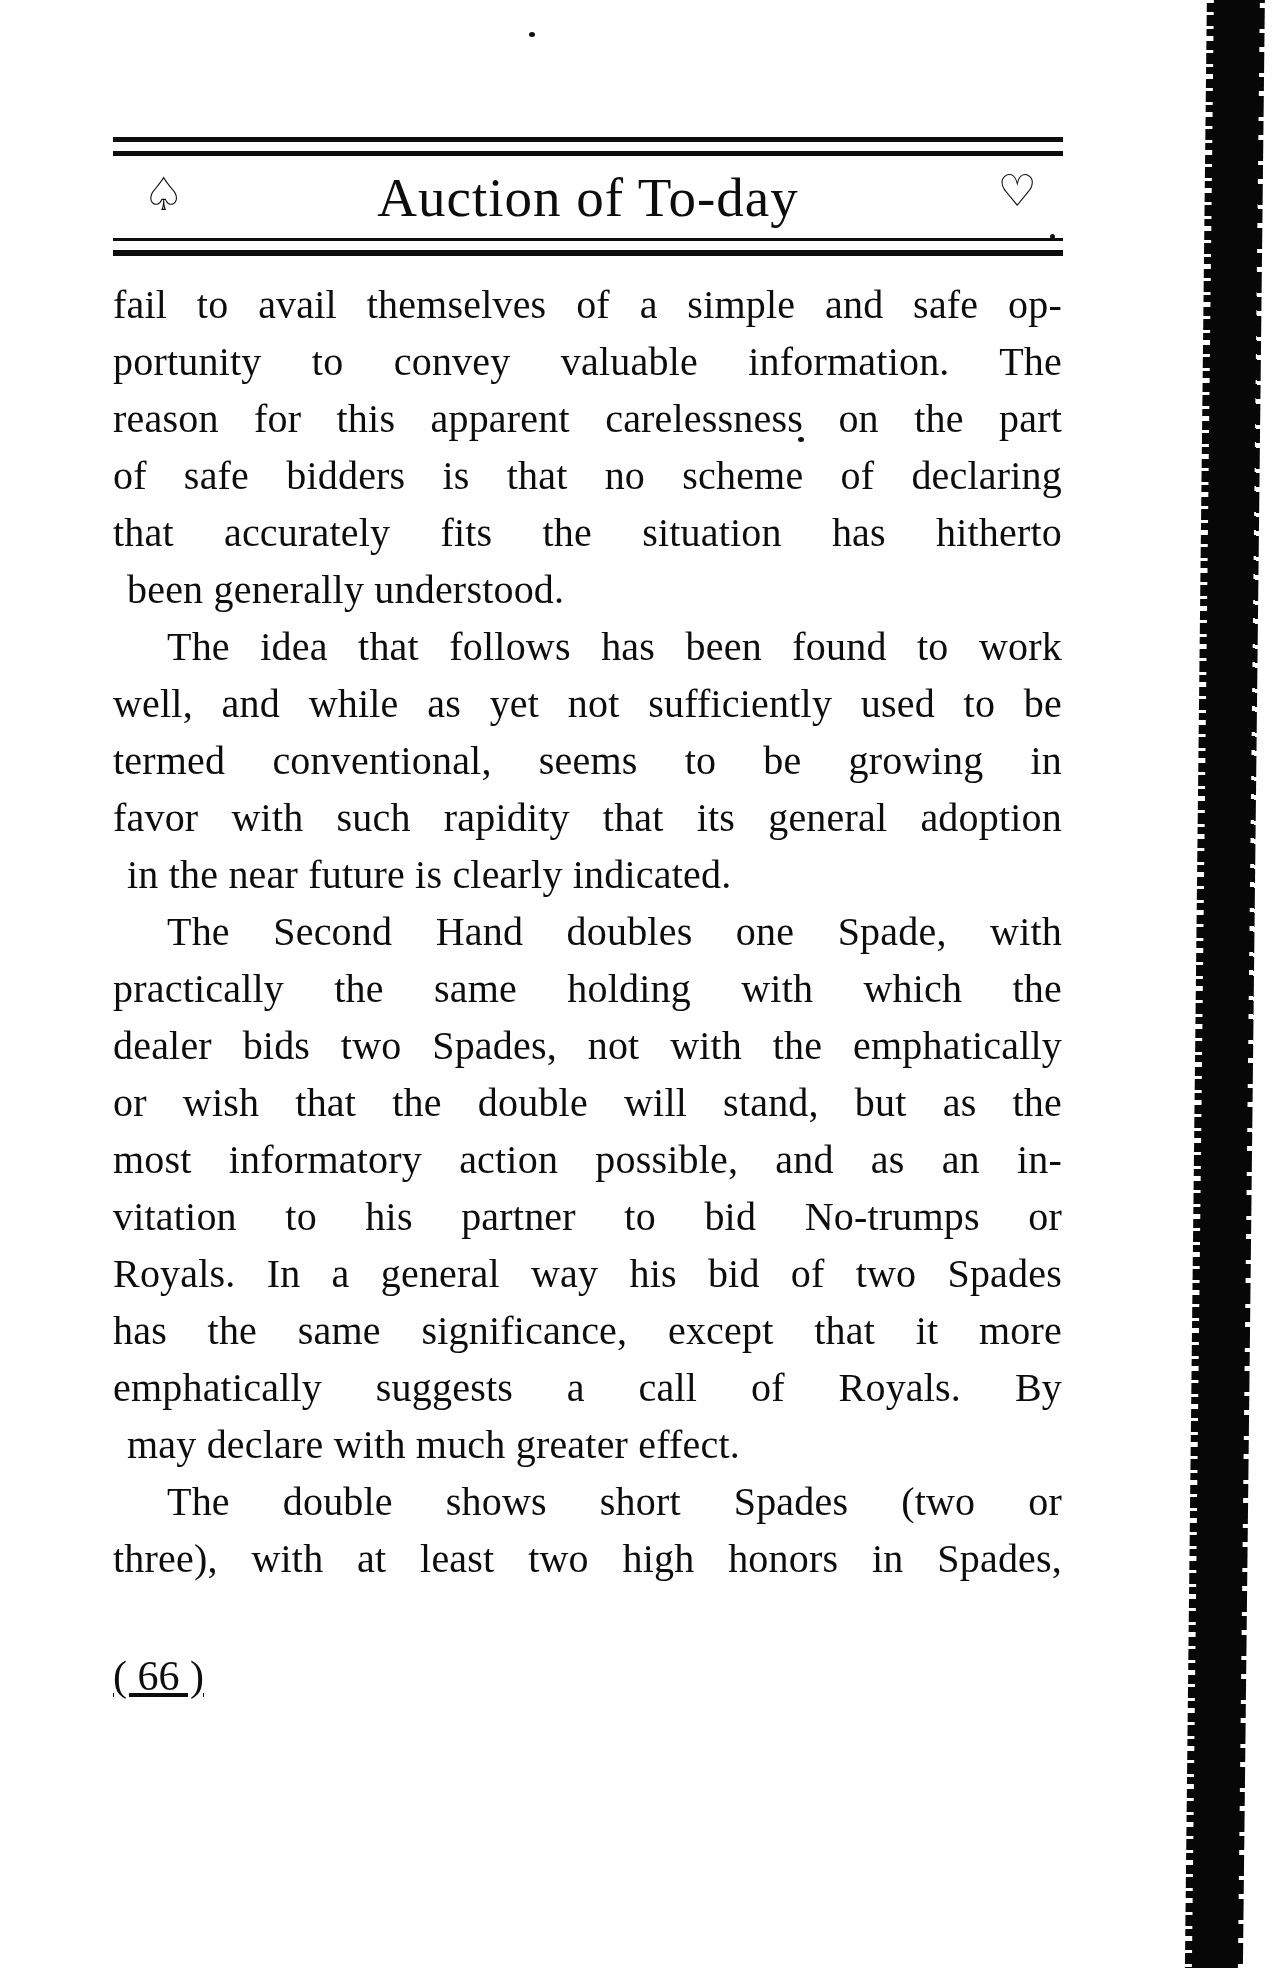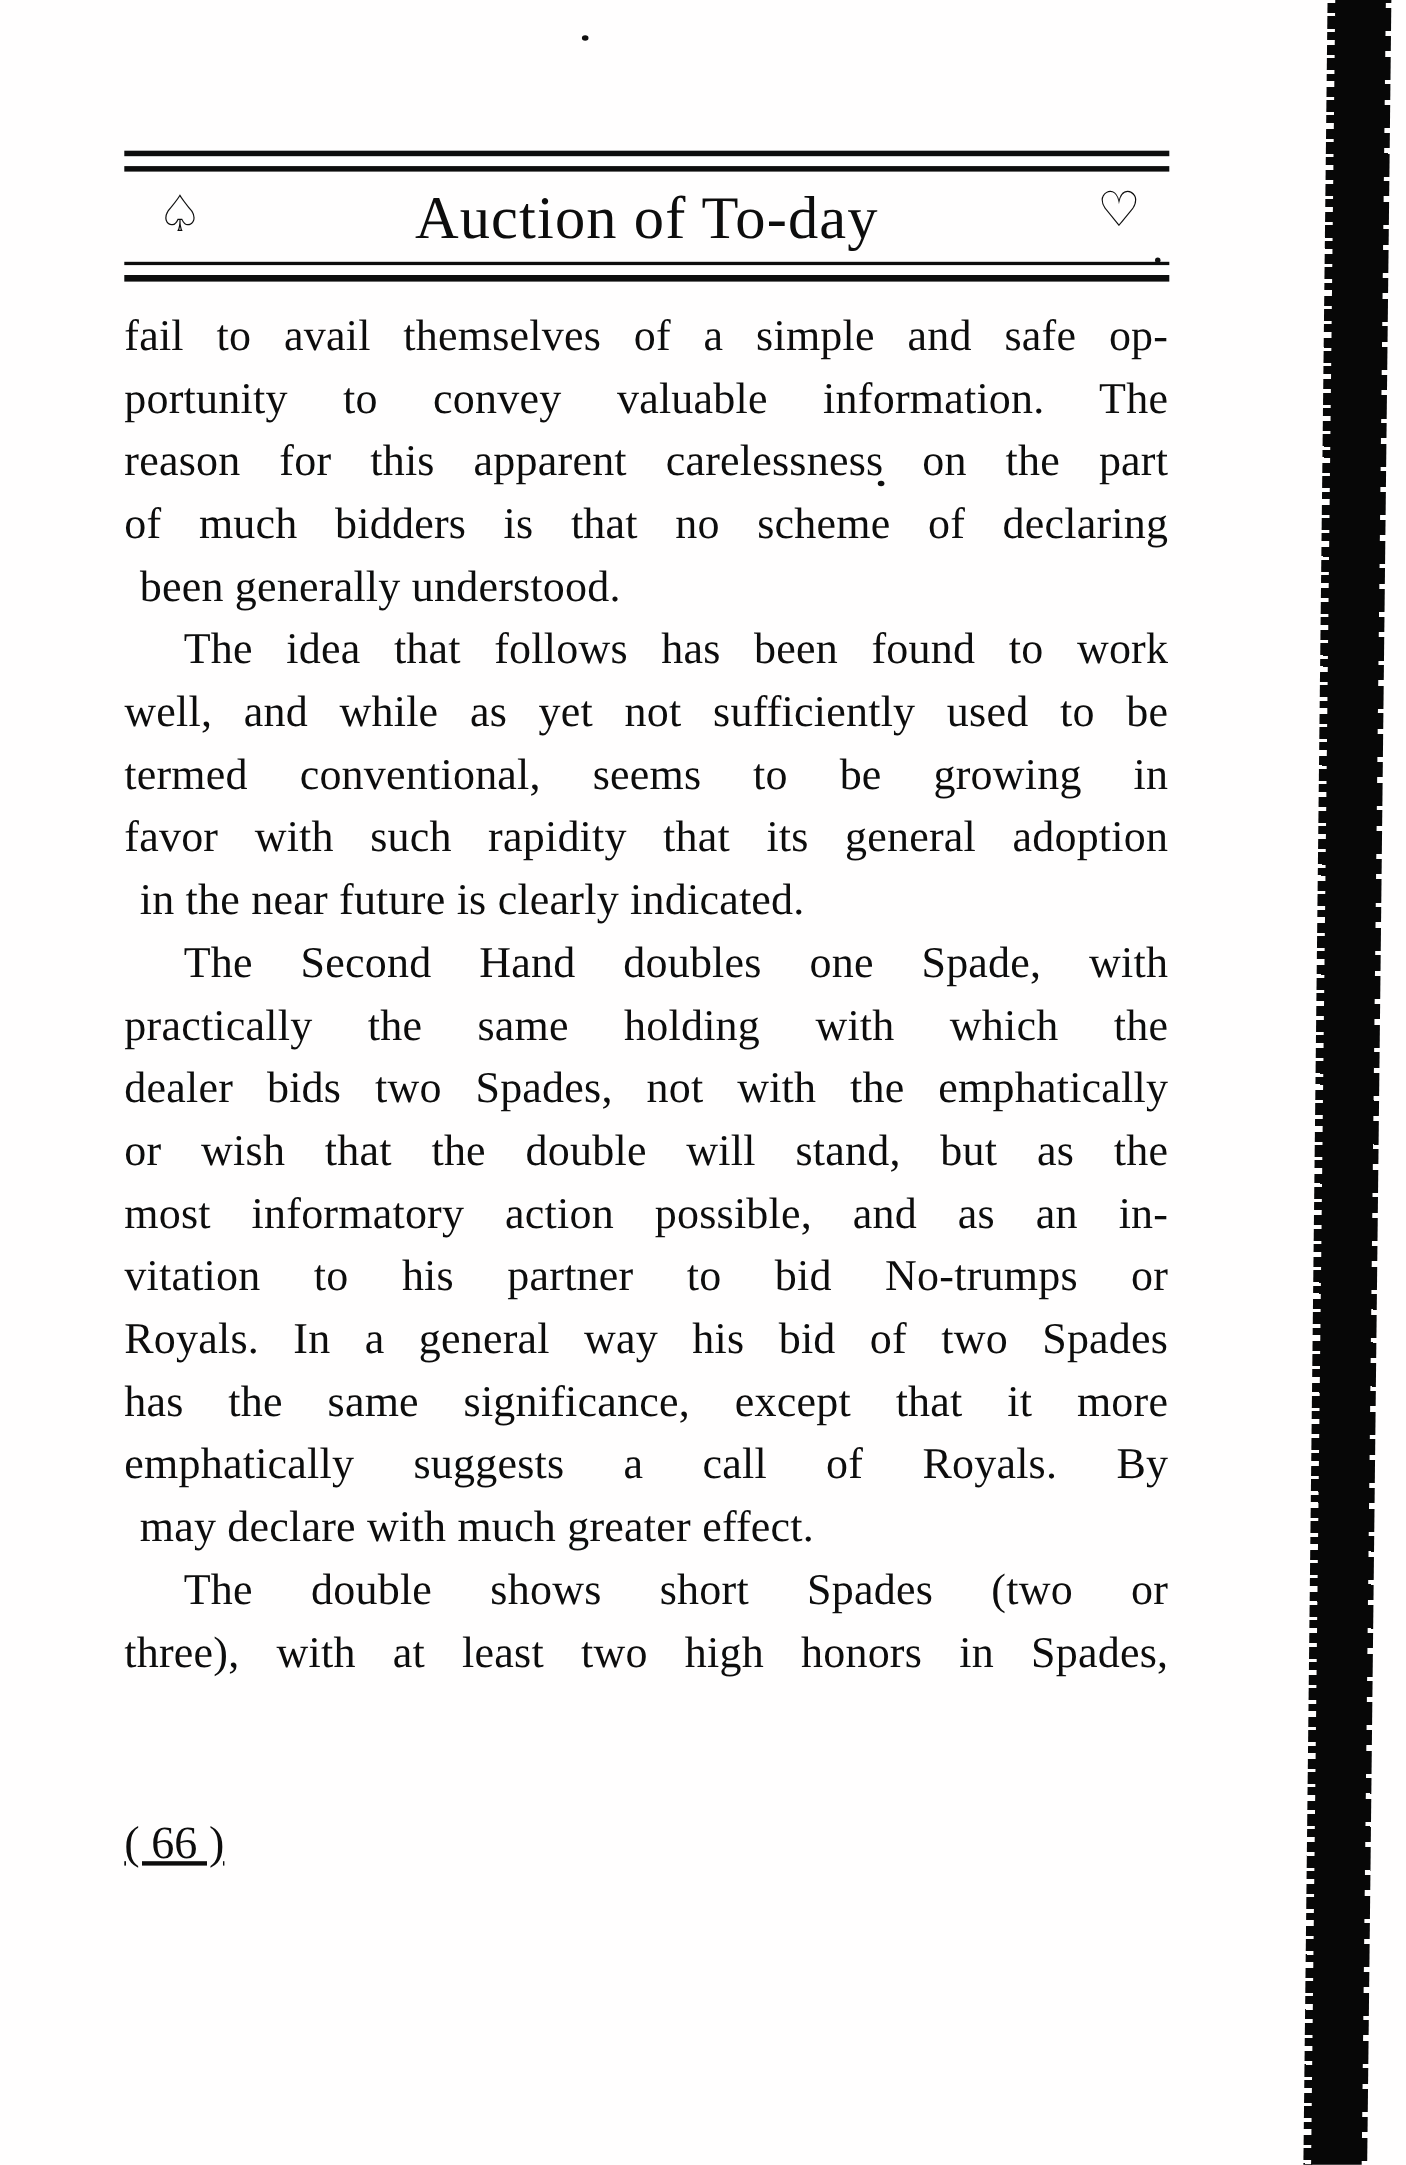--- a/index.html
+++ b/index.html
@@ -96,21 +96,22 @@
     <span id="heart">♡</span>
   </div>
 
   <div class="rule" id="rule-mid-1"></div>
   <div class="rule" id="rule-mid-2"></div>
 
   <div id="body-text">
       <div class="line">fail to avail themselves of a simple and safe op-</div>
       <div class="line">portunity to convey valuable information. The</div>
       <div class="line">reason for this apparent carelessness on the part</div>
-      <div class="line">of much bidders is that no scheme of declaring</div>
+      <div class="line">of safe bidders is that no scheme of declaring</div>
+      <div class="line">that accurately fits the situation has hitherto</div>
       <div class="line short">been generally understood.</div>
       <div class="line indent">The idea that follows has been found to work</div>
       <div class="line">well, and while as yet not sufficiently used to be</div>
       <div class="line">termed conventional, seems to be growing in</div>
       <div class="line">favor with such rapidity that its general adoption</div>
       <div class="line short">in the near future is clearly indicated.</div>
       <div class="line indent">The Second Hand doubles one Spade, with</div>
       <div class="line">practically the same holding with which the</div>
       <div class="line">dealer bids two Spades, not with the emphatically</div>
       <div class="line">or wish that the double will stand, but as the</div>

